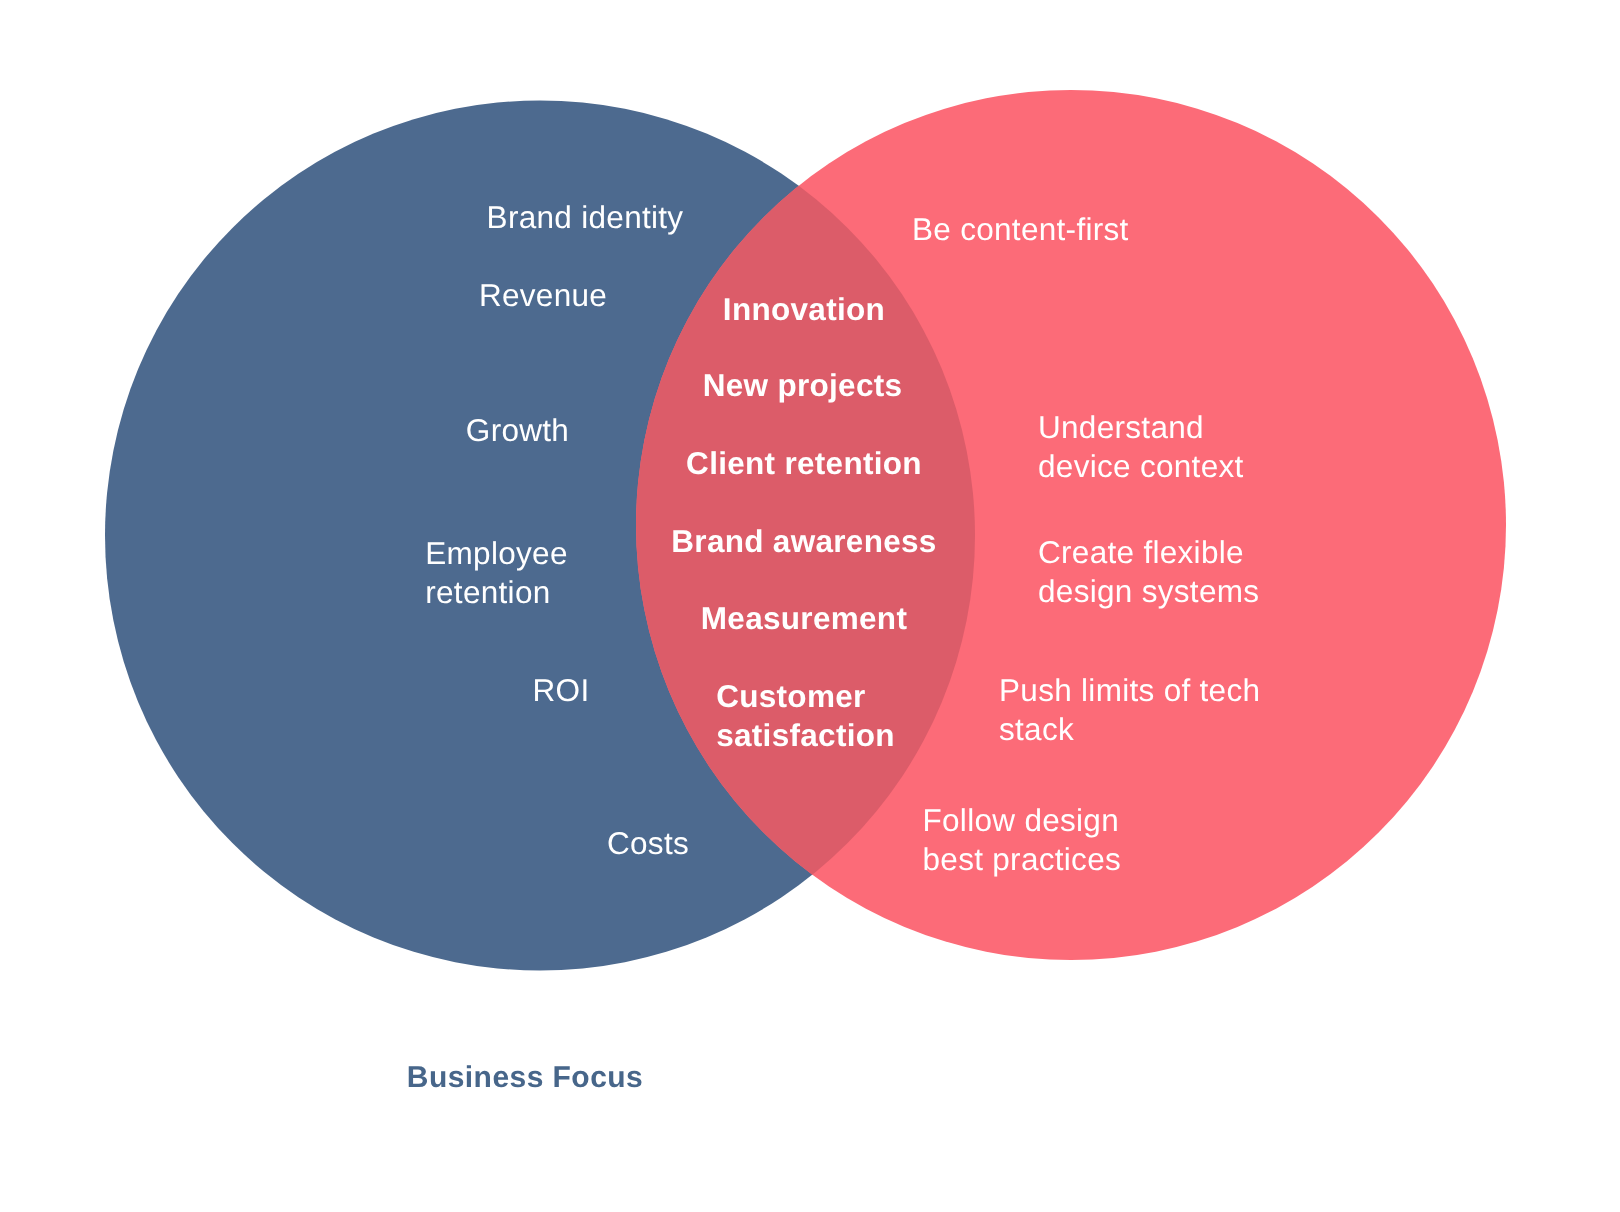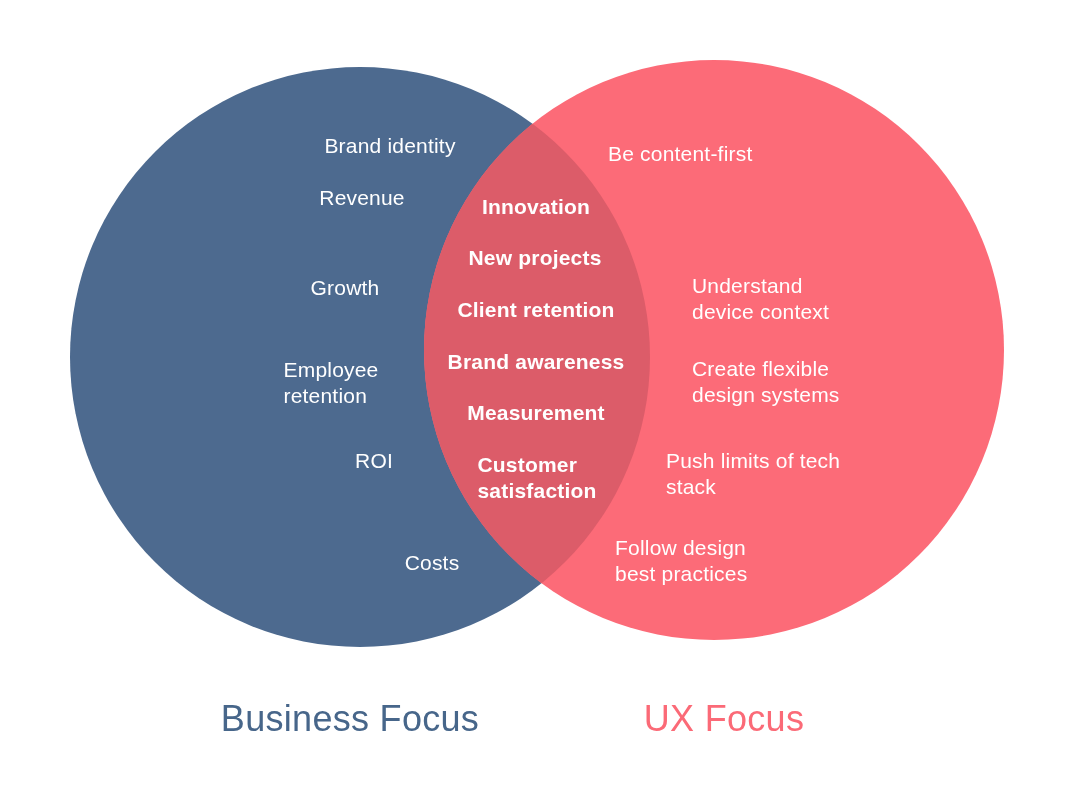--- a/index.html
+++ b/index.html
@@ -31,22 +31,22 @@
     }
     .item.right-anchor {
       transform: translate(0, -50%);
       text-align: left;
     }
     .item.bold {
       font-weight: bold;
     }
     .circle-label {
       position: absolute;
-      font-size: 36px;
-      font-weight: normal;
+      font-size: 20px;
+      font-weight: bold;
       transform: translate(-50%, -50%);
       white-space: nowrap;
       letter-spacing: 0.3px;
     }
     .circle-label.business { color: #47668A; }
     .circle-label.ux { color: #FB6A77; }
   </style>
 </head>
 <body>
 
@@ -85,15 +85,14 @@
   <div class="item right-anchor" style="left:692px; top:299px">Understand
 device context</div>
   <div class="item right-anchor" style="left:692px; top:382px">Create flexible
 design systems</div>
   <div class="item right-anchor" style="left:666px; top:474px">Push limits of tech
 stack</div>
   <div class="item right-anchor" style="left:615px; top:561px">Follow design
 best practices</div>
 
   <div class="circle-label business" style="left:350px; top:719px">Business Focus</div>
-  <div class="circle-label ux" style="left:724px; top:719px">UX Focus</div>
 
 </div>
 
 </body></html>

